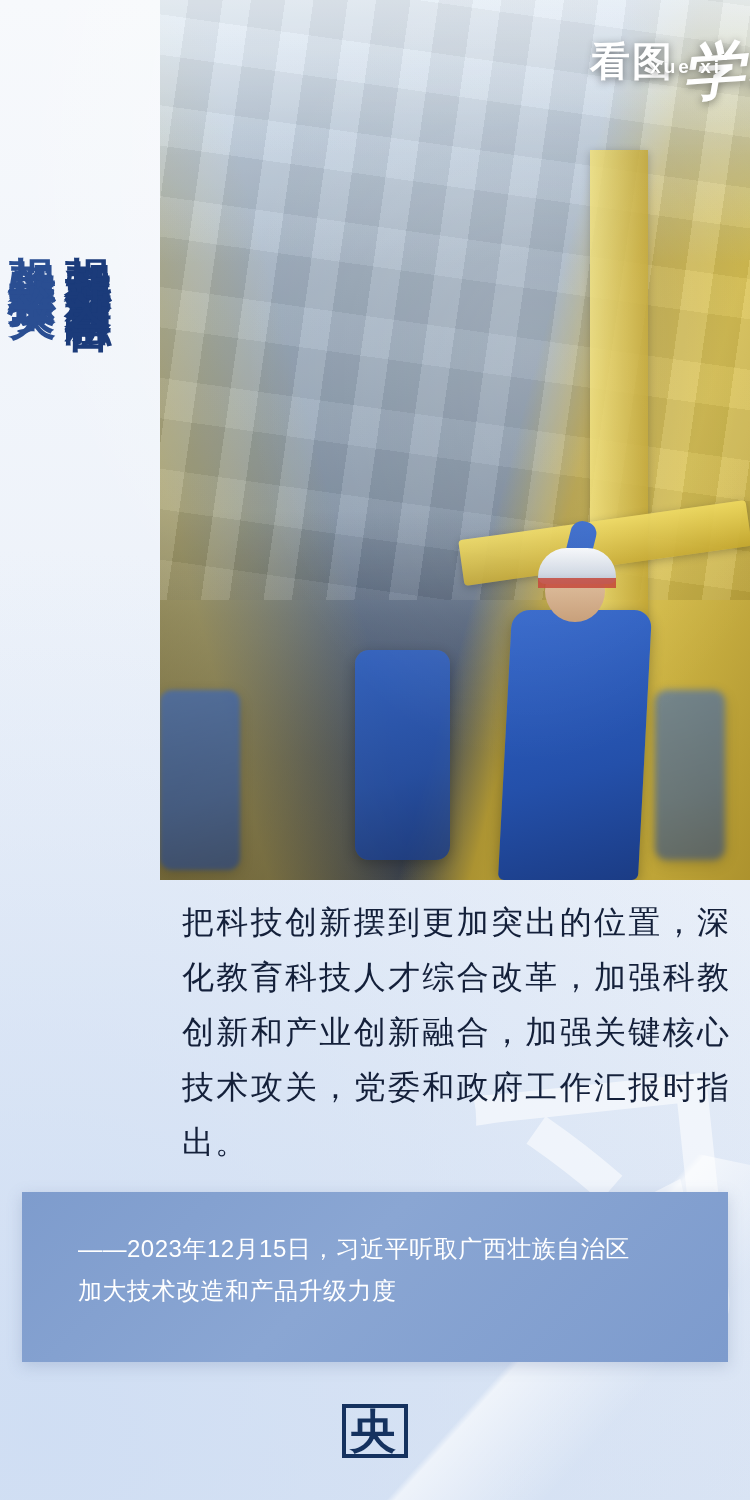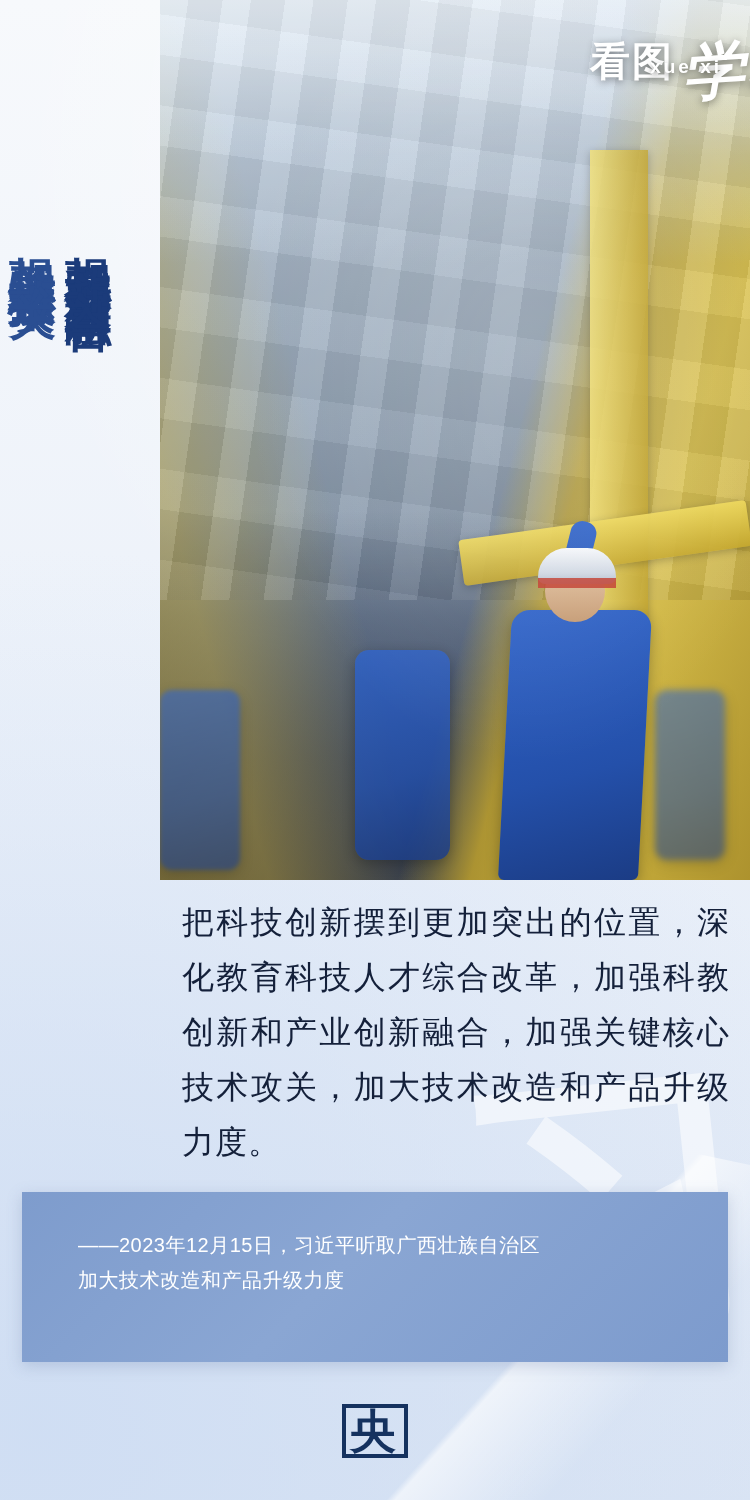--- a/index.html
+++ b/index.html
@@ -222,21 +222,21 @@
     background: linear-gradient(135deg, #7e9ccd 0%, #8aa6d3 45%, #7d9bcd 100%);
     box-shadow: 0 4px 14px rgba(90,115,160,.25);
   }
   .source-text {
     position: absolute;
     left: 56px;
     top: 36px;
     width: 600px;
     color: #ffffff;
     font-family: "Liberation Sans", sans-serif;
-    font-size: 20px;
+    font-size: 24px;
     line-height: 1.75;
     letter-spacing: .5px;
   }
 
   
   .footer {
     position: absolute;
     left: 0; right: 0;
     bottom: 0;
     height: 138px;
@@ -290,21 +290,21 @@
       <span class="brand-script">学习</span>
     </div>
     <div class="brand-pinyin">xue xi</div>
   </div>
 
   <div class="headline">
     <div class="line">加强科教创新和产业创新融合</div>
     <div class="line sub">加强关键核心技术攻关</div>
   </div>
 
-  <div class="quote">把科技创新摆到更加突出的位置，深化教育科技人才综合改革，加强科教创新和产业创新融合，加强关键核心技术攻关，加大技术改造和产品升级力度。</div>
+  <div class="quote">把科技创新摆到更加突出的位置，深化教育科技人才综合改革，加强科教创新和产业创新融合，加强关键核心技术攻关，党委和政府工作汇报时指出。</div>
 
   <div class="source-band">
     <div class="source-text">
       <div>——2023年12月15日，习近平听取广西壮族自治区</div>
       <div>加大技术改造和产品升级力度</div>
     </div>
   </div>
 
   <div class="footer">
     <div class="logo">

